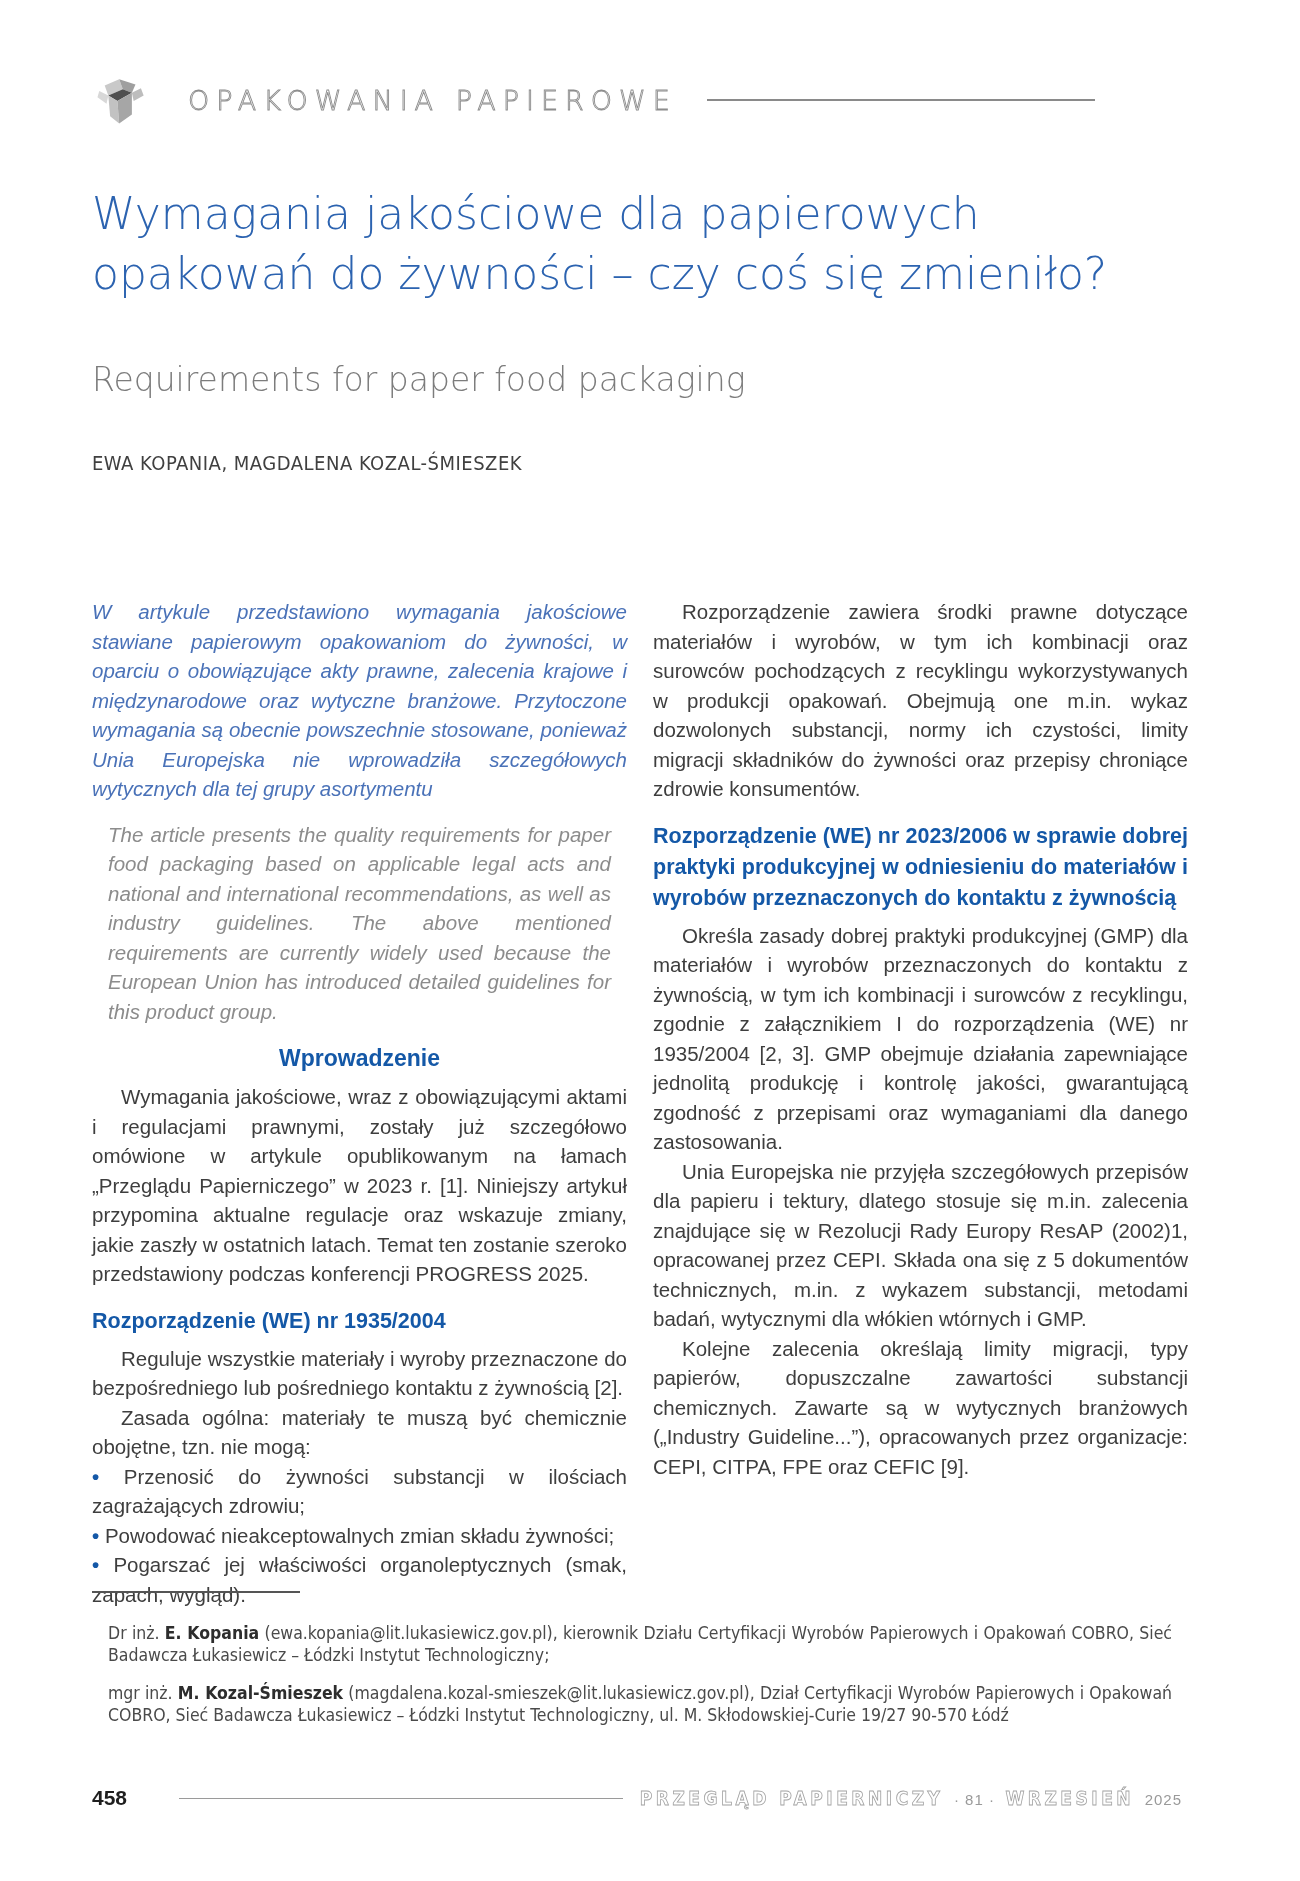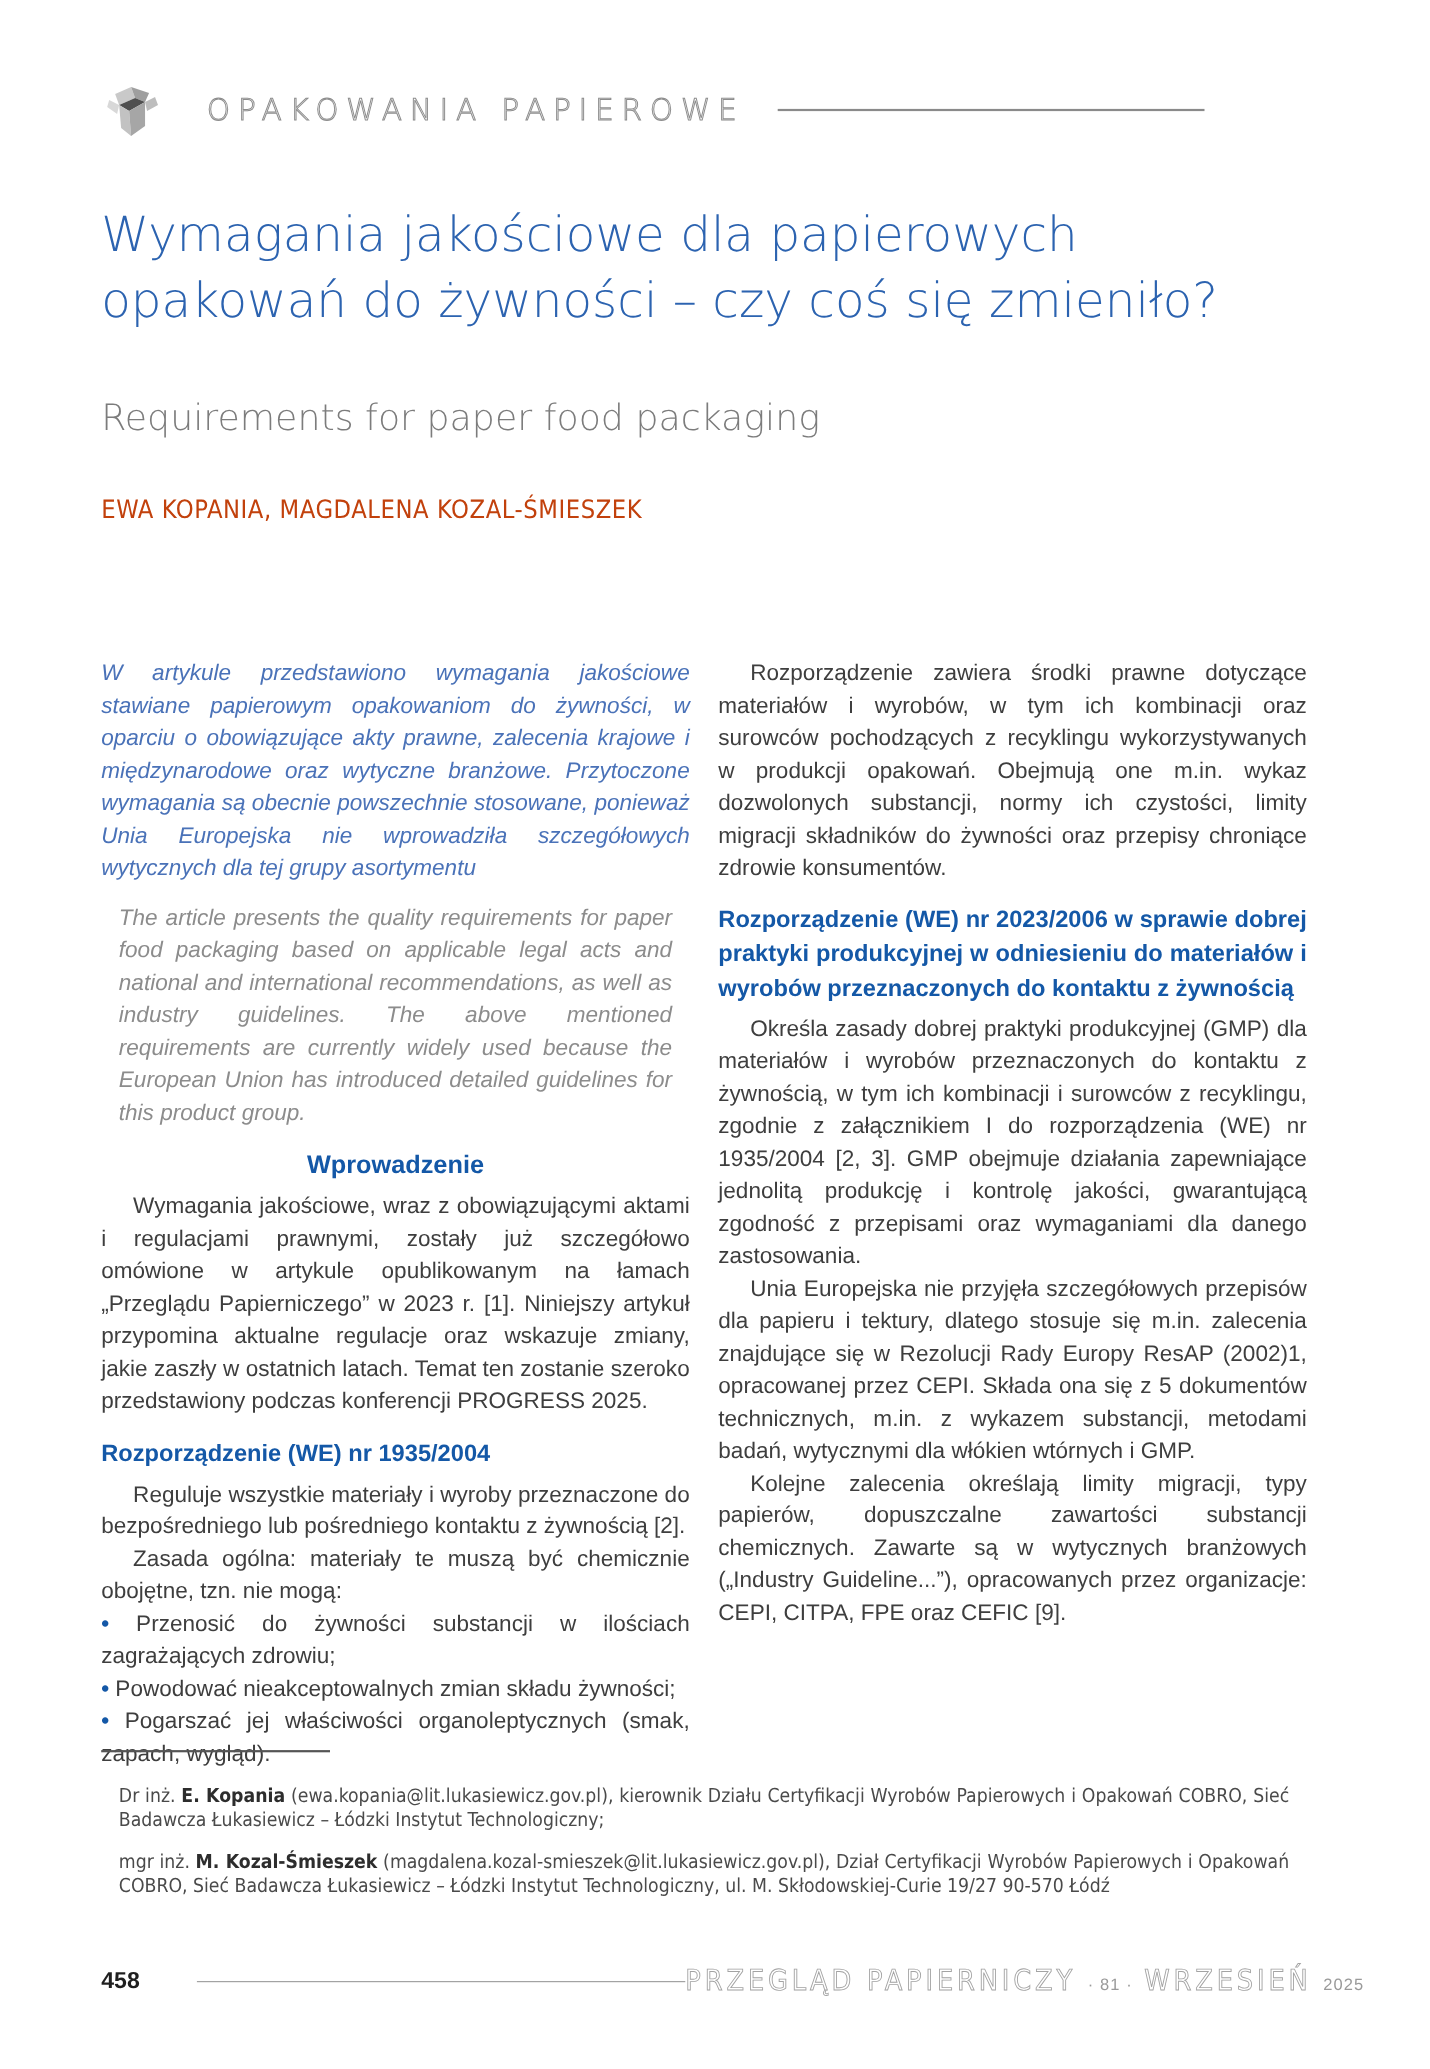--- a/index.html
+++ b/index.html
@@ -50,23 +50,23 @@
     font-family: "DejaVu Sans", "Liberation Sans", sans-serif;
     font-stretch: condensed;
     font-weight: 300;
     font-size: 33px;
     color: #7c7c7c;
   }
   .authors-line {
     margin-top: 52px;
     font-family: "DejaVu Sans", "Liberation Sans", sans-serif;
     font-stretch: condensed;
-    font-size: 23px;
+    font-size: 20px;
     letter-spacing: 0.5px;
-    color: #c2410c;
+    color: #404040;
   }
 
   
   .columns {
     position: absolute;
     top: 597px; left: 92px;
     width: 1096px;
     display: flex;
     gap: 26px;
   }
@@ -133,22 +133,22 @@
     top: 1786px; left: 92px;
     width: 1096px;
     display: flex; align-items: center;
   }
   .page-number { font-weight: bold; font-size: 21px; color: #1f1f1f; flex: 0 0 auto; }
   .footer-rule { flex: 0 0 auto; width: 444px; border-top: 1.5px solid #9a9a9a; margin-left: 52px; }
   .journal { flex: 1 1 auto; text-align: right; white-space: nowrap; }
   .journal-big {
     font-family: "DejaVu Sans", "Liberation Sans", sans-serif;
     font-stretch: condensed;
-    font-weight: 400;
-    font-size: 26px;
+    font-weight: 700;
+    font-size: 19px;
     letter-spacing: 3.5px;
     color: #a3a3a3;
   }
   @supports (-webkit-text-stroke: 1px #888) {
     .journal-big { color: transparent; -webkit-text-stroke: 0.8px #a3a3a3; }
   }
   .journal-small { font-size: 15px; color: #9a9a9a; letter-spacing: 1px; margin: 0 6px; }
 </style>
 </head>
 <body>

